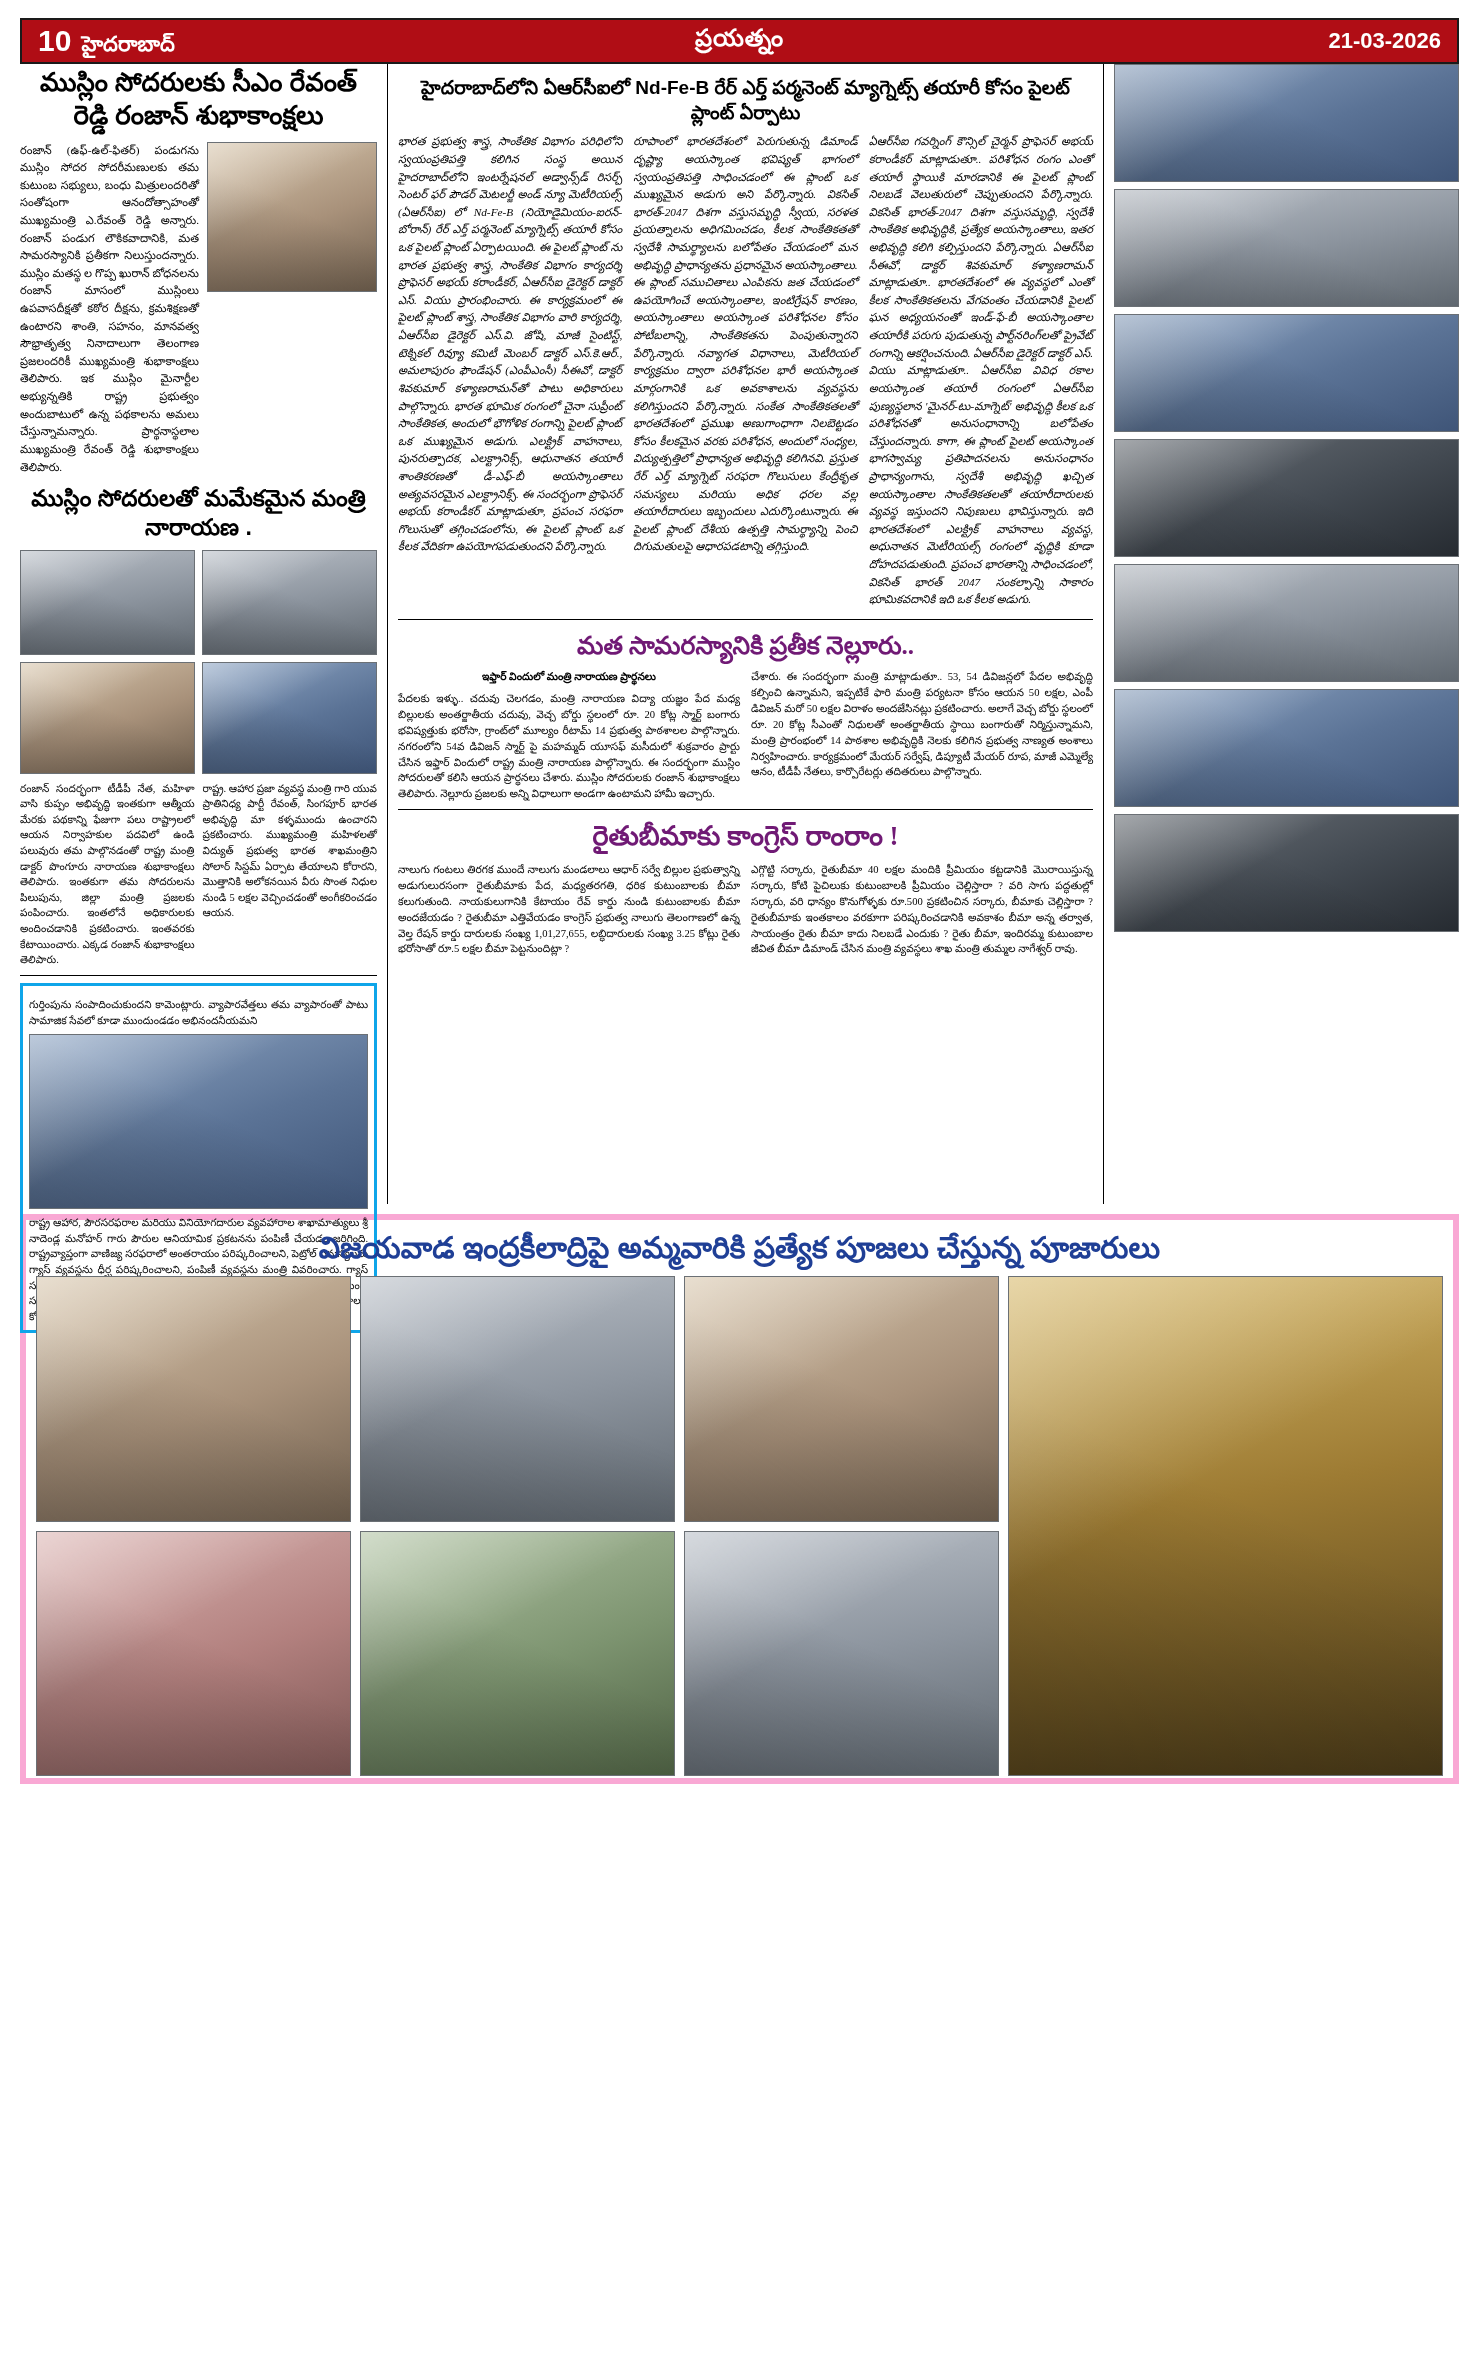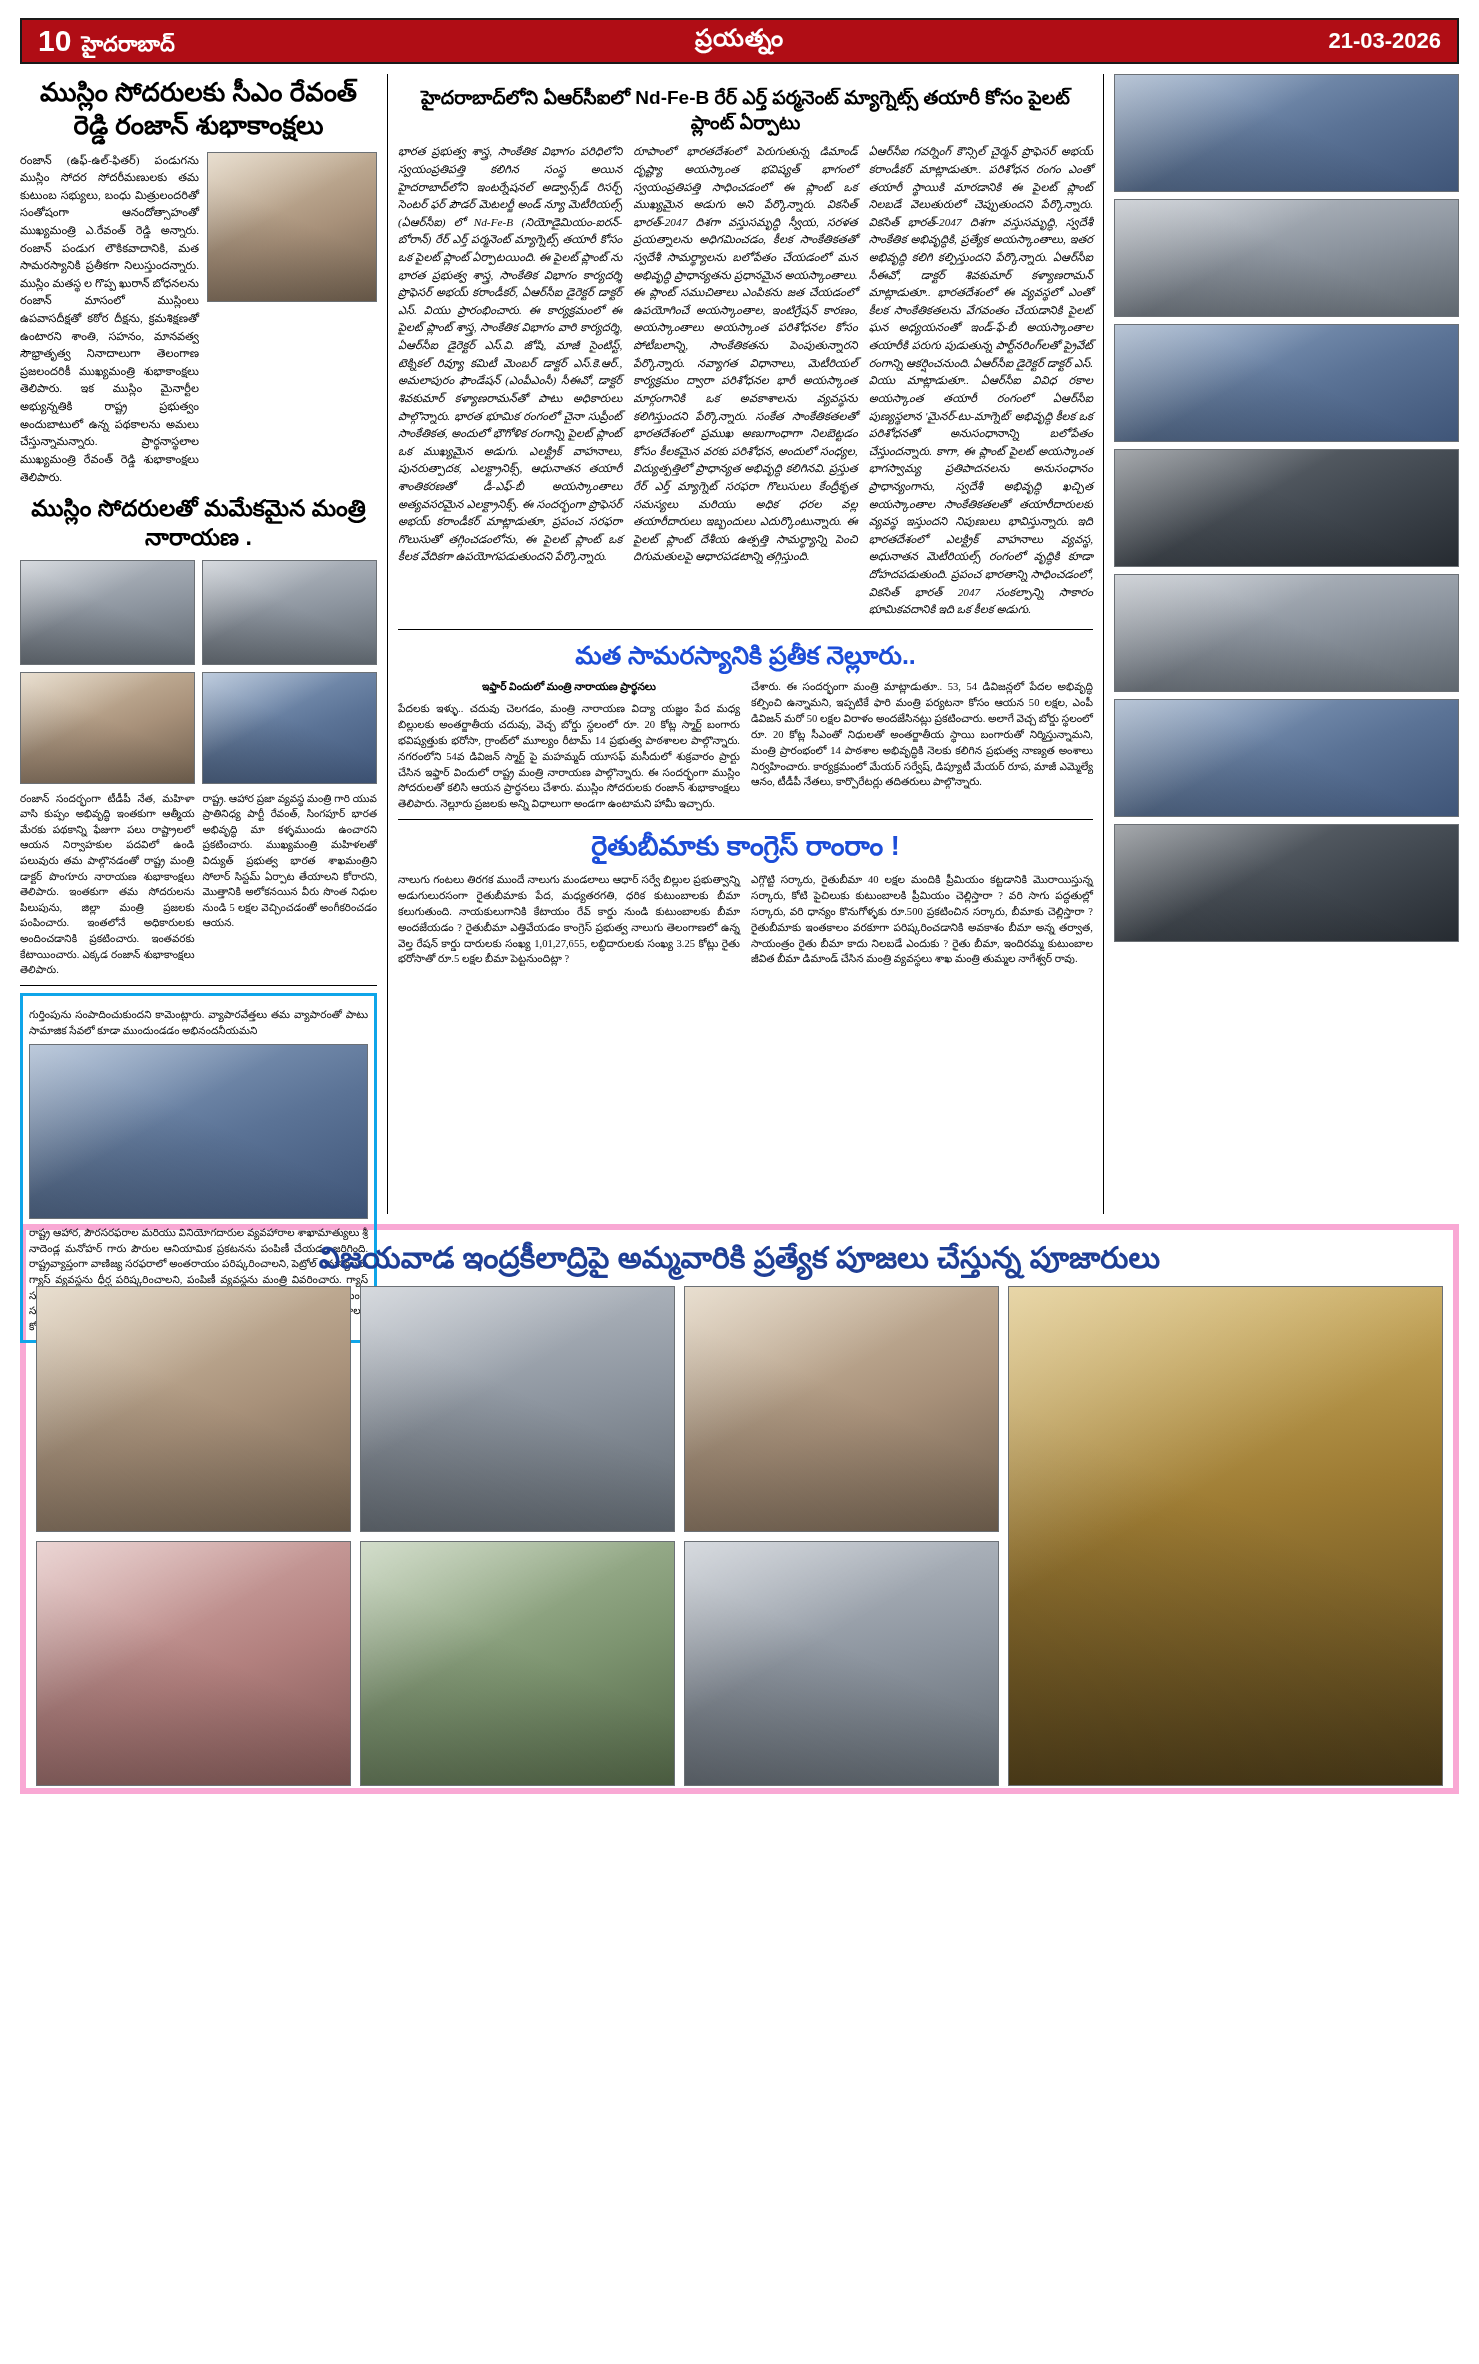--- a/index.html
+++ b/index.html
@@ -22,21 +22,20 @@
 
   
   .masthead {
     background:#b00d15;
     border:2px solid #1a1a1a;
     height:46px;
     display:flex;
     align-items:center;
     justify-content:space-between;
     padding:0 16px;
-    margin-bottom:10px;
     position:relative;
   }
   .mast-left { display:flex; align-items:baseline; gap:10px; }
   .mast-page-no {
     color:#fff; font-size:30px; font-weight:bold;
     font-family:"Liberation Sans", sans-serif;
     line-height:1;
   }
   .mast-edition {
     color:#fff; font-size:21px; font-weight:bold;
@@ -85,26 +84,26 @@
   }
   .hl-section {
     font-family:"Liberation Sans", sans-serif;
     font-weight:bold;
     font-size:23px;
     line-height:1.25;
     text-align:center;
     margin:8px 0 8px 0;
   }
   .hl-red {
-    font-family:Liberation Sans, sans-serif;
+    font-family:Liberation Serif, serif;
     font-weight:bold;
     font-size:25px;
     line-height:1.25;
     text-align:center;
-    color:#1d4ed8;
+    color:#701a75;
     margin:10px 0 8px 0;
   }
 
   
   .body-text {
     font-size:11.3px;
     line-height:1.56;
     text-align:justify;
     font-family:"Liberation Serif", serif;
     hyphens:auto;

